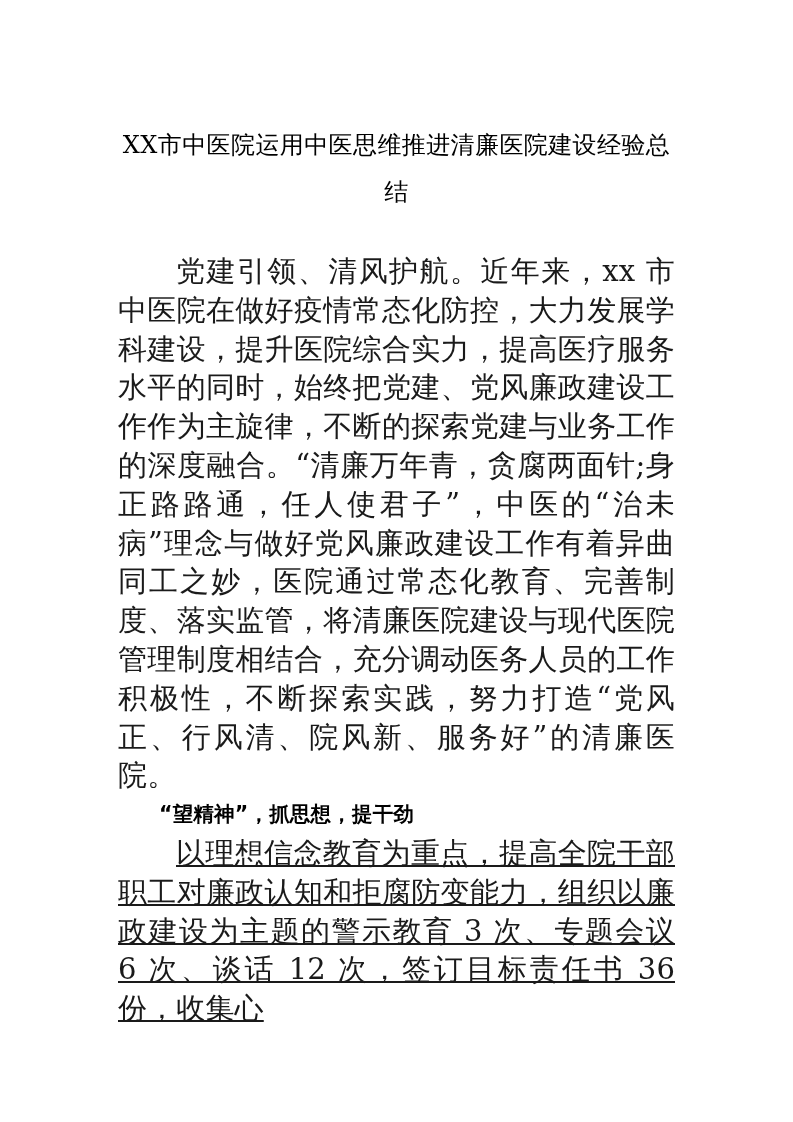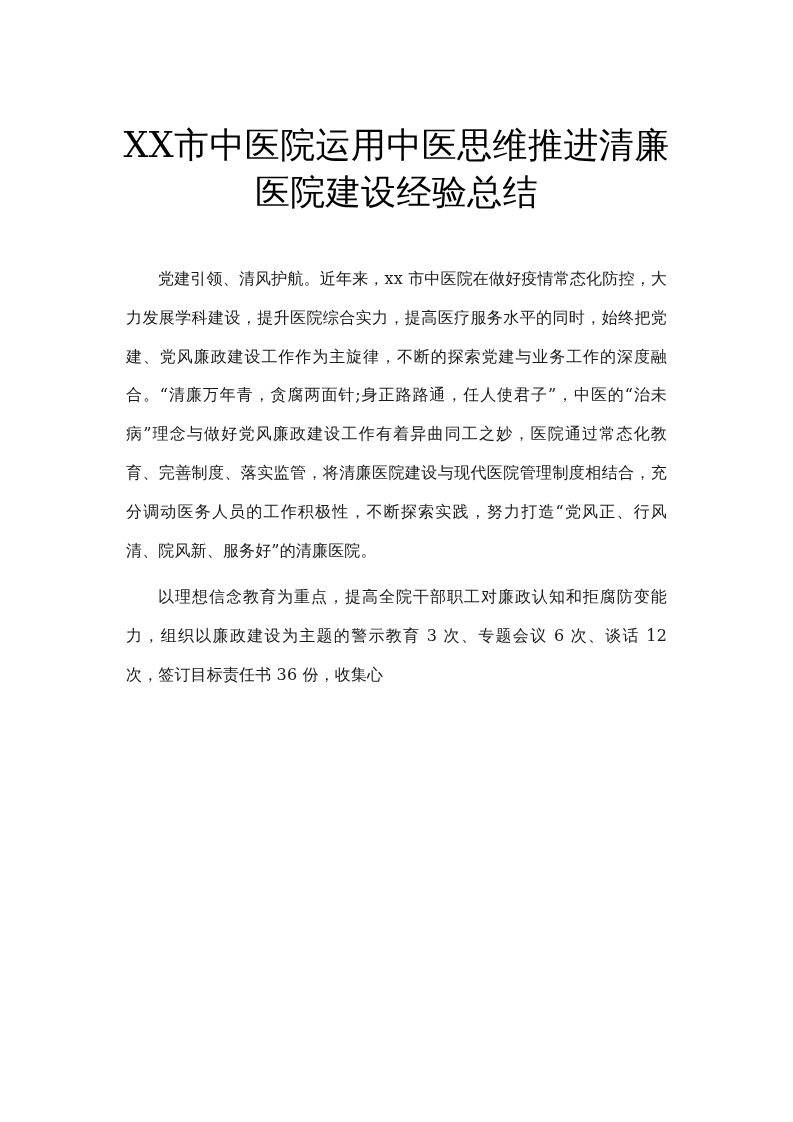--- a/index.html
+++ b/index.html
@@ -22,36 +22,36 @@
     height: 1122px;
     background: #ffffff;
     box-sizing: border-box;
     padding: 0 118px;
   }
 
   .doc-title {
     margin: 0;
     padding-top: 122px;
     font-family: "DejaVu Serif", "Liberation Serif", serif;
-    font-size: 35px;
+    font-size: 24px;
     font-weight: 400;
     line-height: 47px;
     text-align: center;
     letter-spacing: 0.4px;
     color: #000000;
   }
 
   .body-block {
     padding-top: 36px;
   }
 
   p.para {
-    margin: 8px;
+    margin: 0;
     font-family: "DejaVu Serif", "Liberation Serif", serif;
-    font-size: 16px;
+    font-size: 29px;
     line-height: 38.8px;
     text-align: justify;
     text-justify: inter-character;
     text-indent: 2em;
     letter-spacing: 0.15px;
     color: #1a1a1a;
   }
 
   p.heading-inline {
     margin: 0;
@@ -60,32 +60,34 @@
     font-weight: bold;
     line-height: 38.8px;
     text-indent: 2em;
     letter-spacing: 0.2px;
     color: #000000;
   }
 
   
   .clip-tail {
     overflow: hidden;
+    text-decoration: underline;
   }
 </style>
 </head>
 <body>
 
 <div class="page">
 
   <h1 class="doc-title">XX市中医院运用中医思维推进清廉医院建设经验总结</h1>
 
   <div class="body-block">
 
     <p class="para">党建引领、清风护航。近年来，xx 市中医院在做好疫情常态化防控，大力发展学科建设，提升医院综合实力，提高医疗服务水平的同时，始终把党建、党风廉政建设工作作为主旋律，不断的探索党建与业务工作的深度融合。“清廉万年青，贪腐两面针;身正路路通，任人使君子”，中医的“治未病”理念与做好党风廉政建设工作有着异曲同工之妙，医院通过常态化教育、完善制度、落实监管，将清廉医院建设与现代医院管理制度相结合，充分调动医务人员的工作积极性，不断探索实践，努力打造“党风正、行风清、院风新、服务好”的清廉医院。</p>
 
 
+    <p class="heading-inline">“望精神”，抓思想，提干劲</p>
 
     <p class="para clip-tail">以理想信念教育为重点，提高全院干部职工对廉政认知和拒腐防变能力，组织以廉政建设为主题的警示教育 3 次、专题会议 6 次、谈话 12 次，签订目标责任书 36 份，收集心</p>
 
   </div>
 
 </div>
 
 </body></html>

